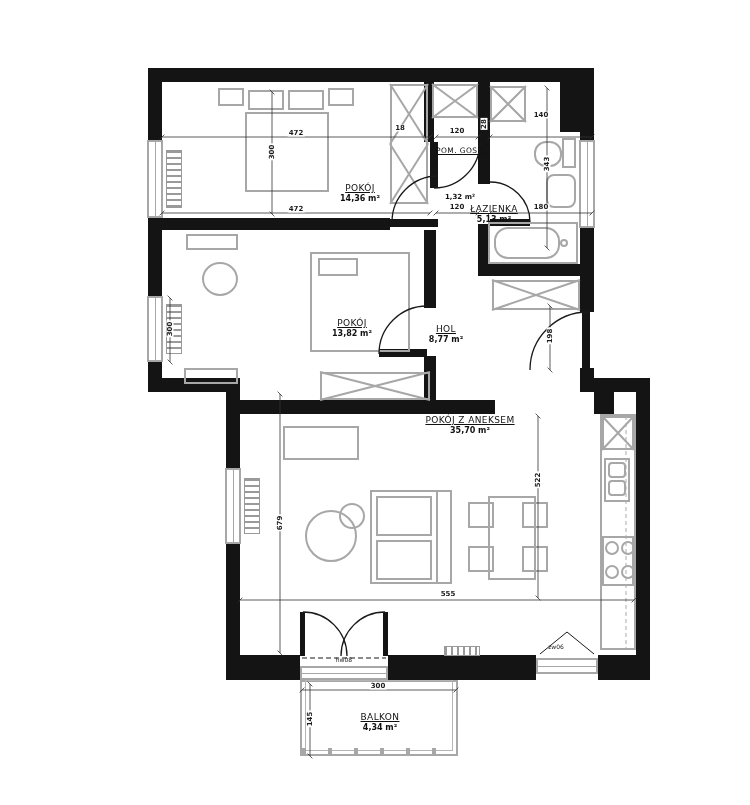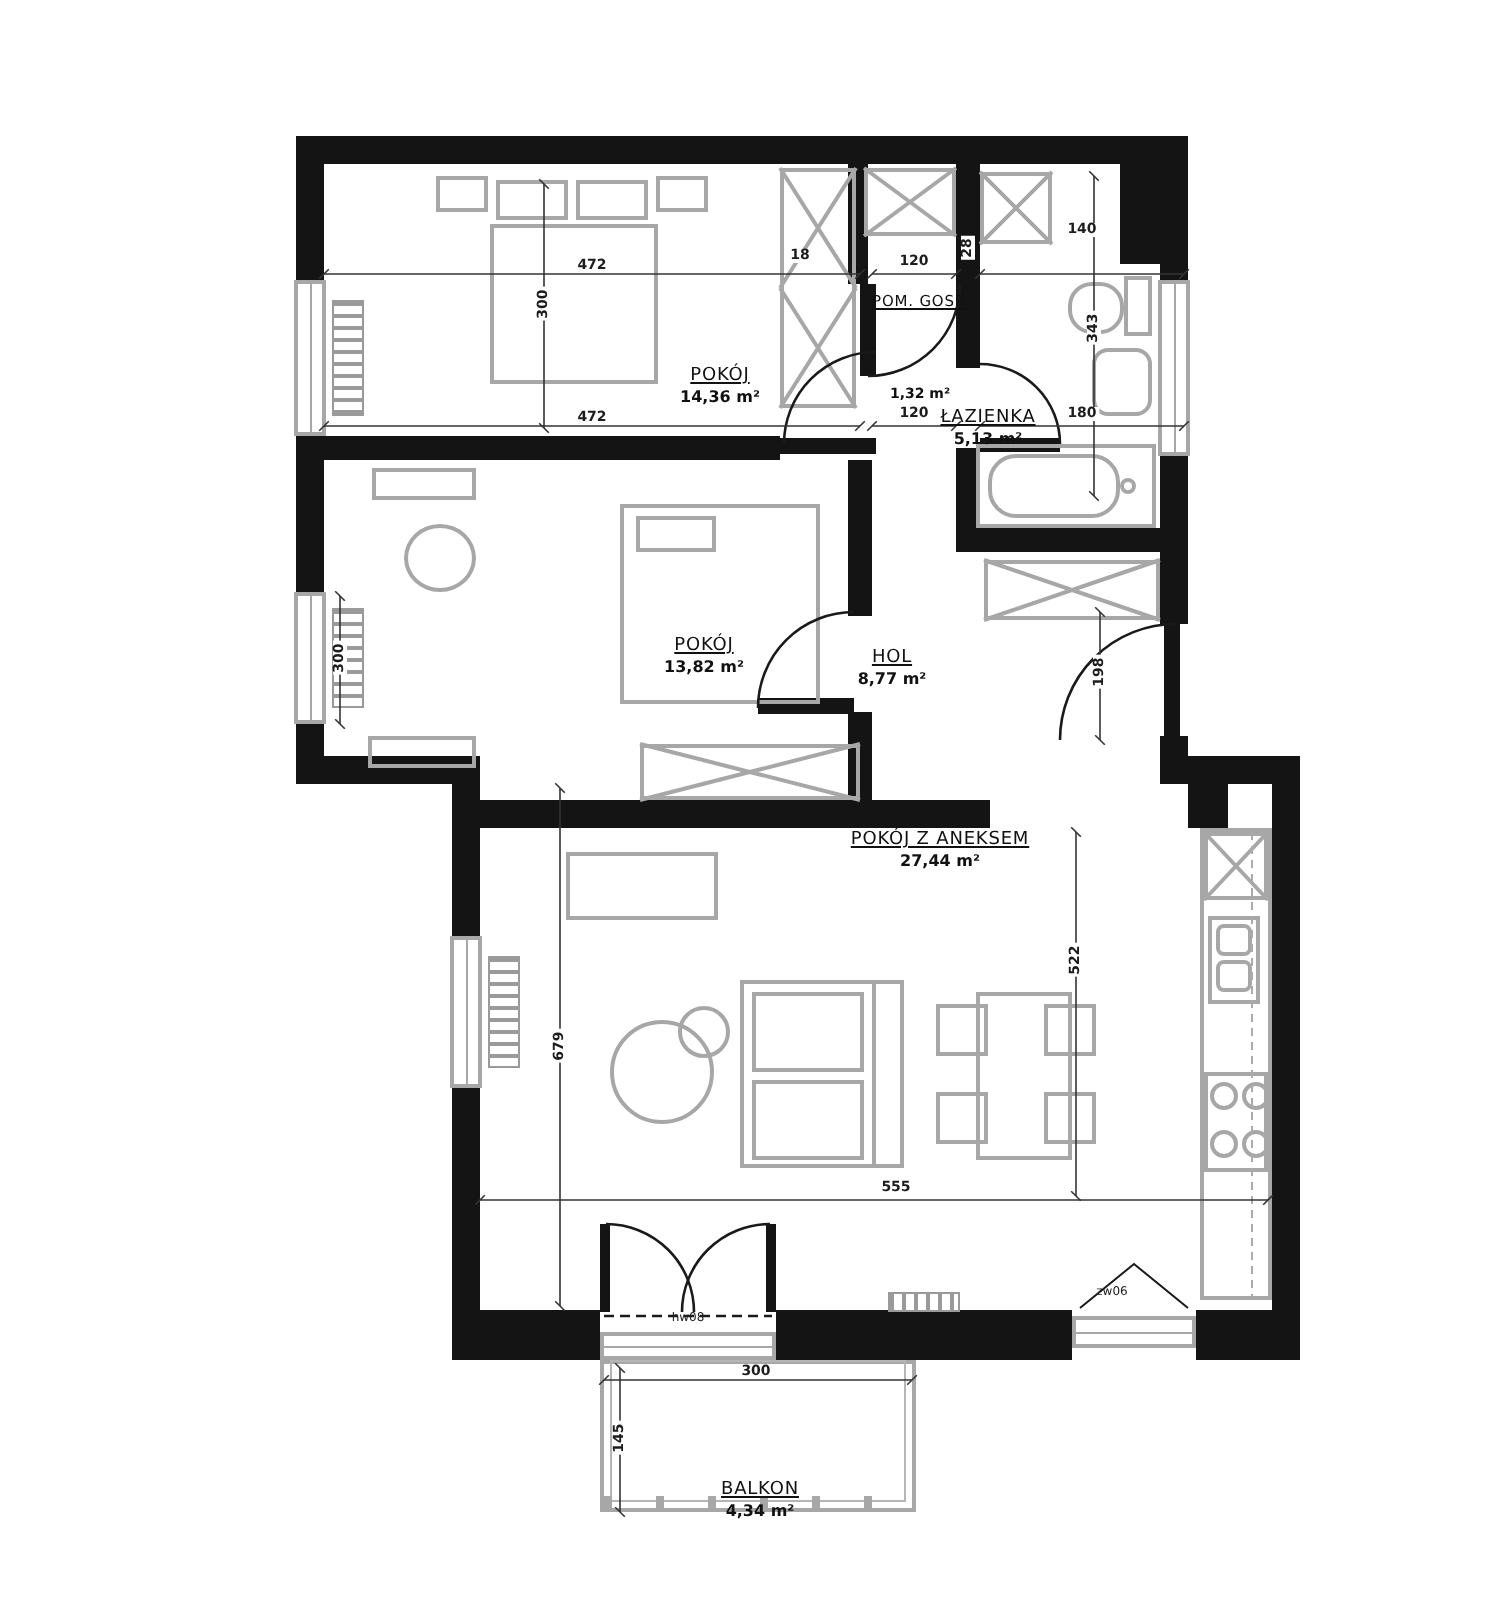--- a/index.html
+++ b/index.html
@@ -210,23 +210,23 @@
   <div class="rlabel" style="left:304px;top:318px;width:96px;">
     <div class="rn">POKÓJ</div>
     <div class="ra">13,82 m²</div>
   </div>
   <div class="rlabel" style="left:410px;top:324px;width:72px;">
     <div class="rn">HOL</div>
     <div class="ra">8,77 m²</div>
   </div>
   <div class="rlabel" style="left:404px;top:415px;width:132px;text-align:center;">
     <div class="rn">POKÓJ Z ANEKSEM</div>
-    <div class="ra">27,44 m²</div>
-  </div>
-  <div class="rlabel" style="left:332px;top:712px;width:96px;margin-top:28px;">
+    <div class="ra">35,70 m²</div>
+  </div>
+  <div class="rlabel" style="left:332px;top:712px;width:96px;">
     <div class="rn">BALKON</div>
     <div class="ra">4,34 m²</div>
   </div>
 
   <div class="dim" style="left:296px;top:133px;">472</div>
   <div class="dim rot" style="left:272px;top:152px;">300</div>
   <div class="dim" style="left:296px;top:209px;">472</div>
   <div class="dim" style="left:400px;top:128px;">18</div>
   <div class="dim" style="left:457px;top:131px;">120</div>
   <div class="dim rot" style="left:484px;top:124px;">28</div>

